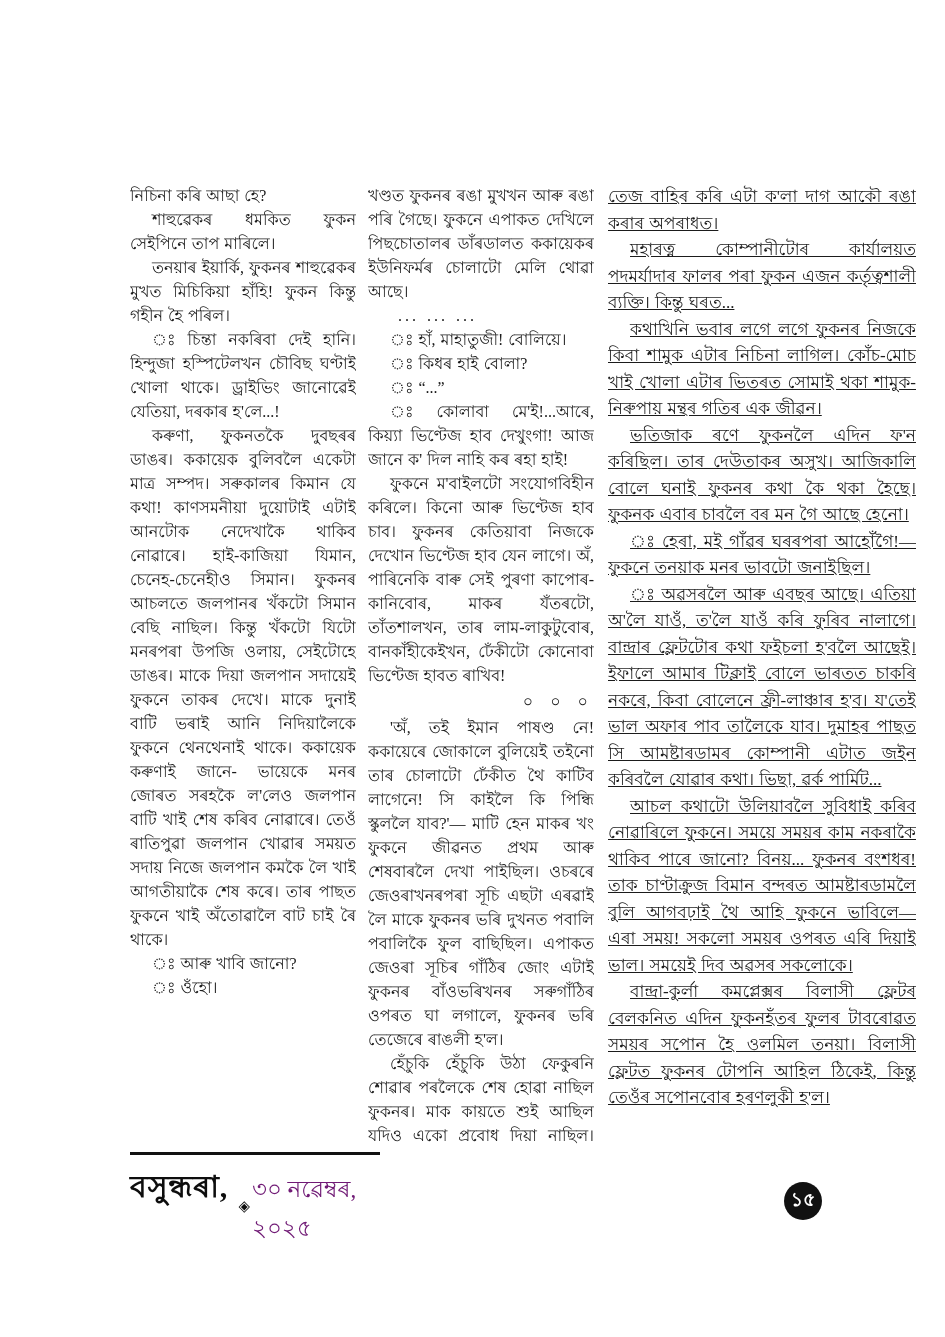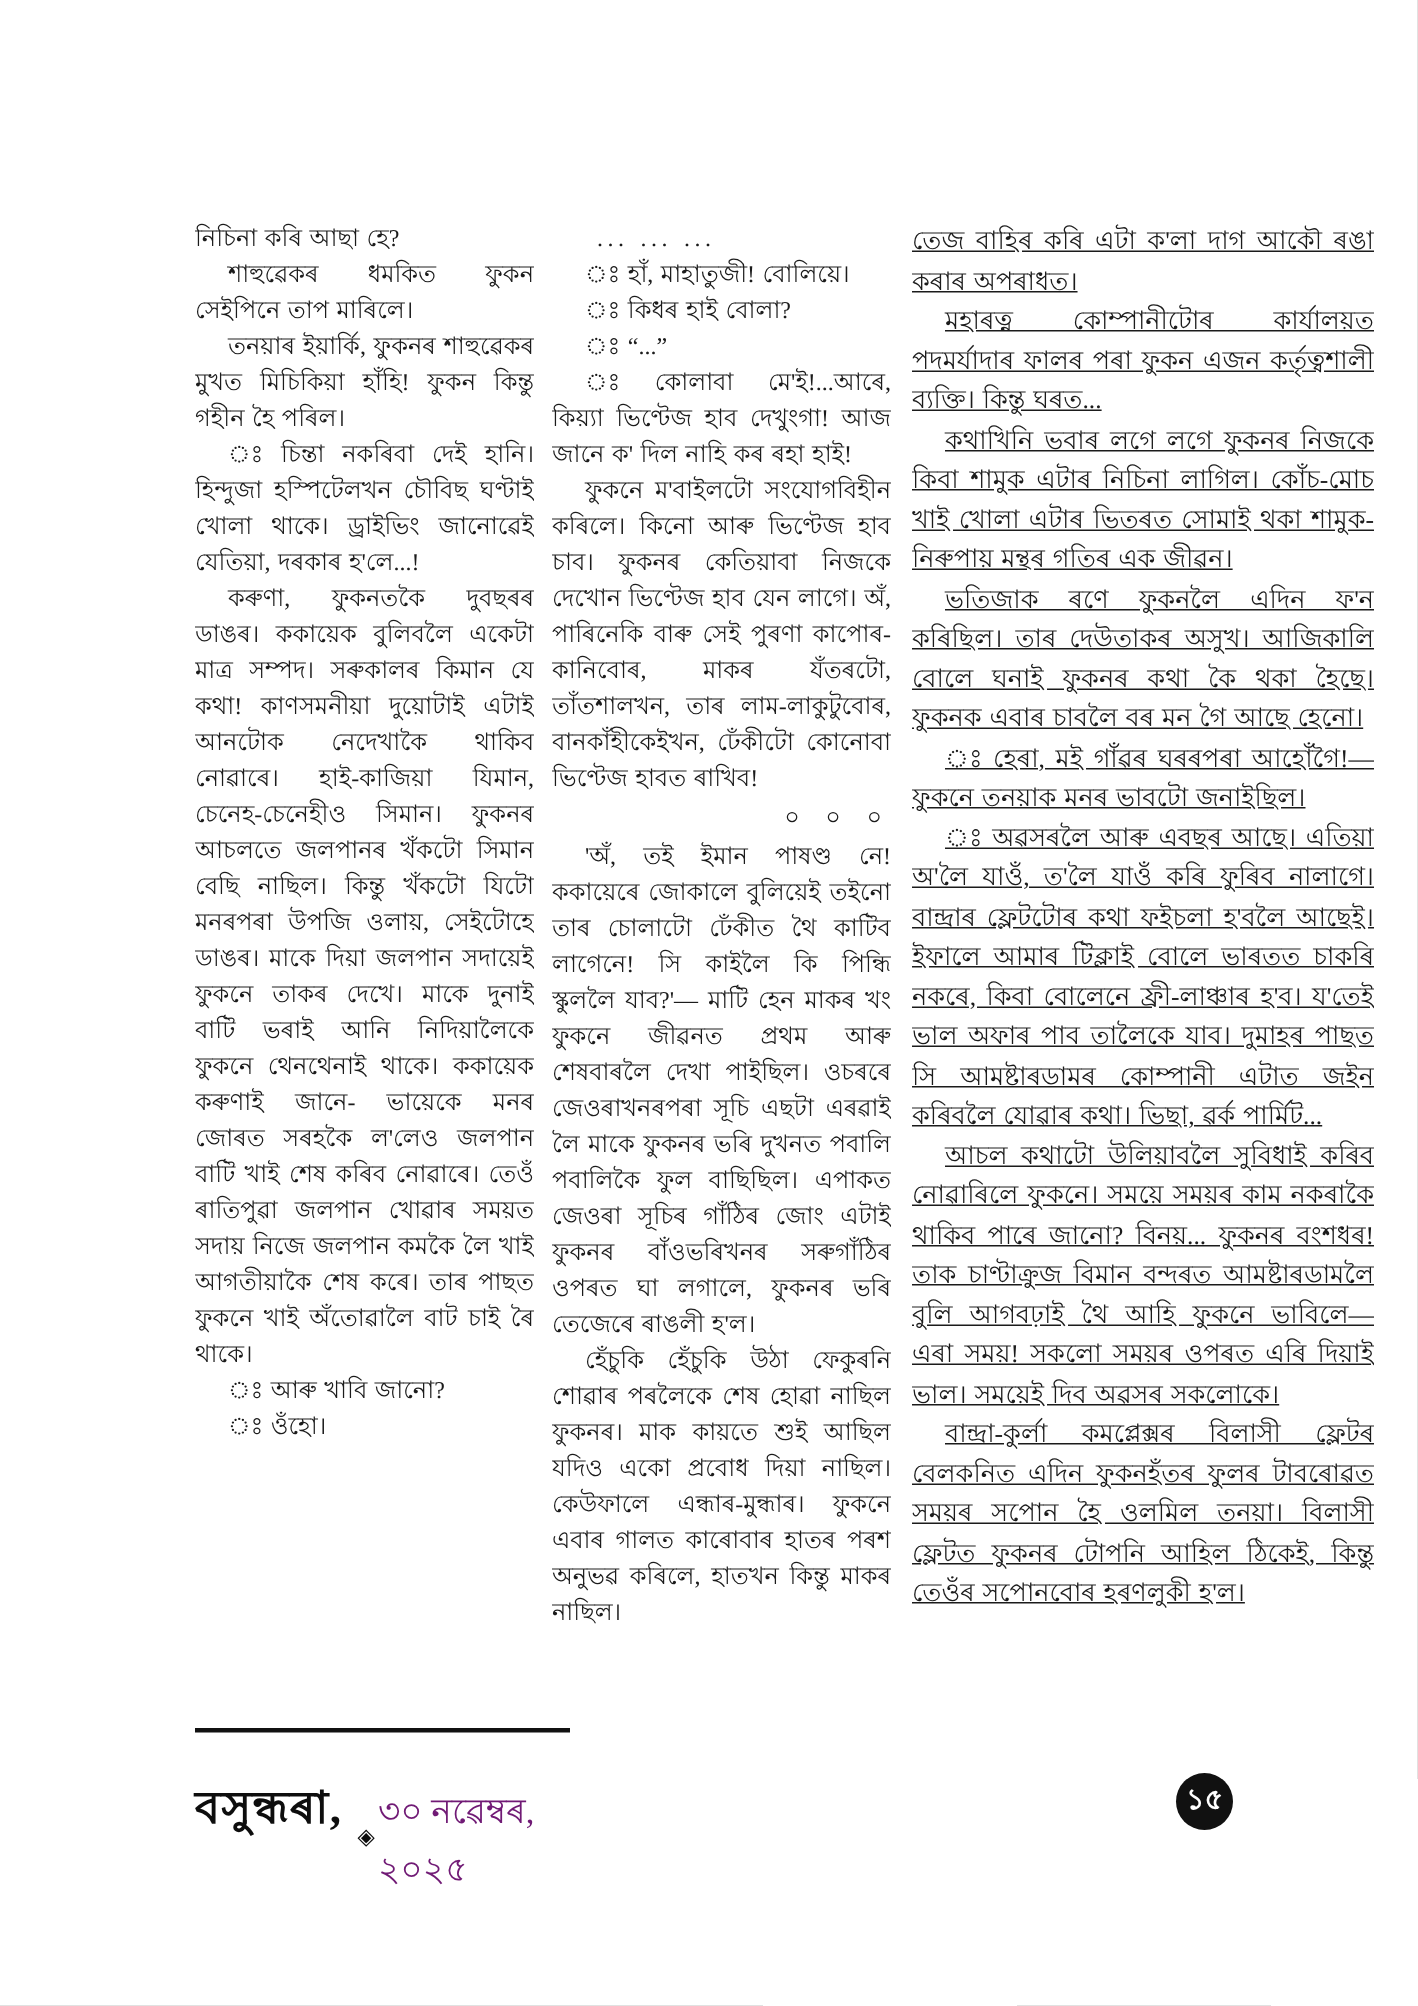--- a/index.html
+++ b/index.html
@@ -5,37 +5,37 @@
   html,body{margin:0;padding:0;}
   body{background:#888;font-family:"Liberation Serif","DejaVu Serif",serif;}
   .page{
     width:945px;height:1337px;background:#ffffff;position:relative;
     margin:0 auto;overflow:hidden;color:#1b1b1b;
   }
   .textblock{
     position:absolute;left:130px;top:148px;width:786px;height:1000px;
     display:flex;overflow:hidden;
   }
-  .column{overflow:hidden;height:1000px;}
+  .column{overflow:hidden;height:1000px;margin-top:36px;}
   .column.c1{width:226px;margin-right:12px;}
   .column.c2{width:226px;margin-right:14px;}
   .column.c3{width:308px;}
   .para{
     margin:0;text-align:justify;text-indent:22px;
     font-size:16px;line-height:24px;
     word-spacing:1px;
   }
   .column.c3 .para{font-size:17px;line-height:26.5px;text-decoration:underline;}
   .para.noindent{text-indent:0;}
   .para.center{text-align:right;text-indent:0;letter-spacing:6px;margin:2px 0;}
   .para.dots{text-indent:30px;letter-spacing:3px;}
   .footer{
     position:absolute;left:130px;top:1152px;width:250px;
     border-top:3px solid #111;
-    padding-top:26px;
+    padding-top:8px;
     display:flex;align-items:baseline;
   }
   .masthead{
     font-weight:bold;font-size:30px;letter-spacing:1px;color:#0d0d0d;
   }
   .ornament{
     font-size:15px;margin:0 2px 0 10px;color:#0d0d0d;align-self:center;
   }
   .footer-date{
     font-weight:normal;font-size:23px;color:#701a75;
@@ -56,20 +56,21 @@
     <div class="column c1">
         <p class="para noindent">নিচিনা কৰি আছা হে?</p>
         <p class="para indent">শাহুৱেকৰ ধমকিত ফুকন সেইপিনে তাপ মাৰিলে।</p>
         <p class="para indent">তনয়াৰ ইয়াৰ্কি, ফুকনৰ শাহুৱেকৰ মুখত মিচিকিয়া হাঁহি! ফুকন কিন্তু গহীন হৈ পৰিল।</p>
         <p class="para indent">ঃ চিন্তা নকৰিবা দেই হানি। হিন্দুজা হস্পিটেলখন চৌবিছ ঘণ্টাই খোলা থাকে। ড্ৰাইভিং জানোৱেই যেতিয়া, দৰকাৰ হ'লে...!</p>
         <p class="para indent">কৰুণা, ফুকনতকৈ দুবছৰৰ ডাঙৰ। ককায়েক বুলিবলৈ একেটা মাত্ৰ সম্পদ। সৰুকালৰ কিমান যে কথা! কাণসমনীয়া দুয়োটাই এটাই আনটোক নেদেখাকৈ থাকিব নোৱাৰে। হাই-কাজিয়া যিমান, চেনেহ-চেনেহীও সিমান। ফুকনৰ আচলতে জলপানৰ খঁকটো সিমান বেছি নাছিল। কিন্তু খঁকটো যিটো মনৰপৰা উপজি ওলায়, সেইটোহে ডাঙৰ। মাকে দিয়া জলপান সদায়েই ফুকনে তাকৰ দেখে। মাকে দুনাই বাটি ভৰাই আনি নিদিয়ালৈকে ফুকনে থেনথেনাই থাকে। ককায়েক কৰুণাই জানে- ভায়েকে মনৰ জোৰত সৰহকৈ ল'লেও জলপান বাটি খাই শেষ কৰিব নোৱাৰে। তেওঁ ৰাতিপুৱা জলপান খোৱাৰ সময়ত সদায় নিজে জলপান কমকৈ লৈ খাই আগতীয়াকৈ শেষ কৰে। তাৰ পাছত ফুকনে খাই অঁতোৱালৈ বাট চাই ৰৈ থাকে।</p>
         <p class="para indent">ঃ আৰু খাবি জানো?</p>
         <p class="para indent">ঃ ওঁহো।</p>
       </div>
     <div class="column c2">
+        <p class="para noindent">খণ্ডত ফুকনৰ ৰঙা মুখখন আৰু ৰঙা পৰি গৈছে। ফুকনে এপাকত দেখিলে পিছচোতালৰ ডাঁৰডালত ককায়েকৰ ইউনিফৰ্মৰ চোলাটো মেলি থোৱা আছে।</p>
         <p class="para dots">... ... ...</p>
         <p class="para indent">ঃ হাঁ, মাহাতুজী! বোলিয়ে।</p>
         <p class="para indent">ঃ কিধৰ হাই বোলা?</p>
         <p class="para indent">ঃ “...”</p>
         <p class="para indent">ঃ কোলাবা মে'ই!...আৰে, কিয়্যা ভিণ্টেজ হাব দেখুংগা! আজ জানে ক' দিল নাহি কৰ ৰহা হাই!</p>
         <p class="para indent">ফুকনে ম'বাইলটো সংযোগবিহীন কৰিলে। কিনো আৰু ভিণ্টেজ হাব চাব। ফুকনৰ কেতিয়াবা নিজকে দেখোন ভিণ্টেজ হাব যেন লাগে। অঁ, পাৰিনেকি বাৰু সেই পুৰণা কাপোৰ-কানিবোৰ, মাকৰ যঁতৰটো, তাঁতশালখন, তাৰ লাম-লাকুটুবোৰ, বানকাঁহীকেইখন, ঢেঁকীটো কোনোবা ভিণ্টেজ হাবত ৰাখিব!</p>
         <p class="para center">০ ০ ০</p>
         <p class="para indent">'অঁ, তই ইমান পাষণ্ড নে! ককায়েৰে জোকালে বুলিয়েই তইনো তাৰ চোলাটো ঢেঁকীত থৈ কাটিব লাগেনে! সি কাইলৈ কি পিন্ধি স্কুললৈ যাব?'— মাটি হেন মাকৰ খং ফুকনে জীৱনত প্ৰথম আৰু শেষবাৰলৈ দেখা পাইছিল। ওচৰৰে জেওৰাখনৰপৰা সূচি এছটা এৰৱাই লৈ মাকে ফুকনৰ ভৰি দুখনত পবালি পবালিকৈ ফুল বাছিছিল। এপাকত জেওৰা সূচিৰ গাঁঠিৰ জোং এটাই ফুকনৰ বাঁওভৰিখনৰ সৰুগাঁঠিৰ ওপৰত ঘা লগালে, ফুকনৰ ভৰি তেজেৰে ৰাঙলী হ'ল।</p>
         <p class="para indent">হেঁচুকি হেঁচুকি উঠা ফেকুৰনি শোৱাৰ পৰলৈকে শেষ হোৱা নাছিল ফুকনৰ। মাক কায়তে শুই আছিল যদিও একো প্ৰবোধ দিয়া নাছিল। কেউফালে এন্ধাৰ-মুন্ধাৰ। ফুকনে এবাৰ গালত কাৰোবাৰ হাতৰ পৰশ অনুভৱ কৰিলে, হাতখন কিন্তু মাকৰ নাছিল।</p>
       </div>

